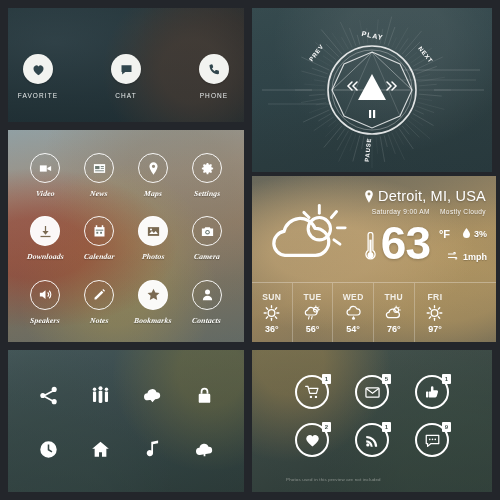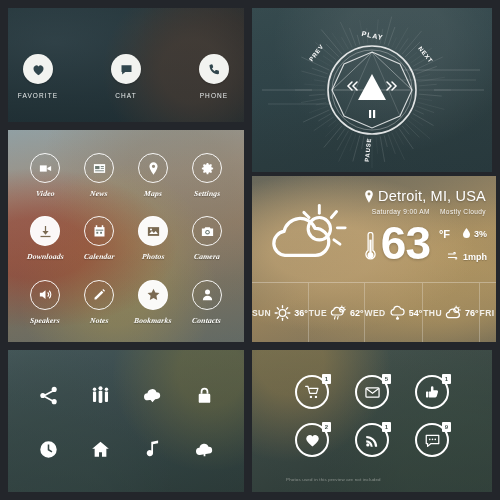--- a/index.html
+++ b/index.html
@@ -143,21 +143,21 @@
   .wx-wind { top:76px; }
   .wx-hum svg { width:7px; height:10px; fill:#fff; }
   .wx-wind svg { width:11px; height:8px; fill:#fff; }
 
   .wx-forecast {
     position:absolute; left:0; right:0; bottom:0; height:60px;
     display:grid; grid-template-columns:repeat(6,1fr);
     border-top:1px solid rgba(255,255,255,.30);
   }
   .wx-day {
-    display:flex; flex-direction:row; align-items:center; justify-content:center;
+    display:flex; flex-direction:column; align-items:center; justify-content:center;
     gap:3px; border-right:1px solid rgba(255,255,255,.26);
   }
   .wx-day:last-child { border-right:none; }
   .wx-dayname { font-size:8.5px; font-weight:bold; color:#f2efe8; letter-spacing:.4px; }
   .wx-day svg { width:17px; height:16px; fill:#fff; display:block; }
   .wx-daytemp { font-size:9px; font-weight:bold; color:#fff; }
 
   #p-social { left:252px; top:350px; width:240px; height:142px; }
   #p-social .bg {
     background:
@@ -683,21 +683,21 @@
                 <line x1="22.4" y1="7" x2="21" y2="7"></line>
                 <line x1="21" y1="3" x2="20" y2="4"></line>
               </g>
               <path d="M5 15a3.6 3.6 0 0 1-.3-7.2 5.1 5.1 0 0 1 9.8-1.1A3.5 3.5 0 0 1 15 15z" fill="none" stroke="#fff" stroke-width="1.8" stroke-linejoin="round"></path>
               <g stroke="#fff" stroke-width="1.6" stroke-linecap="round">
                 <line x1="7" y1="17.2" x2="6" y2="21"></line>
                 <line x1="11.5" y1="17.2" x2="10.5" y2="21"></line>
               </g>
             </svg>
         </span>
-        <div class="wx-daytemp">62°</div>
+        <div class="wx-daytemp">56°</div>
       </div>
 
       <div class="wx-day">
         <div class="wx-dayname">WED</div>
         <span>
           <svg viewBox="0 0 24 24">
               <path d="M6.5 15a4 4 0 0 1-.3-8 5.6 5.6 0 0 1 10.8-1.2A3.9 3.9 0 0 1 17.5 15z" fill="none" stroke="#fff" stroke-width="1.8" stroke-linejoin="round"></path>
               <path d="M12 16.5l2.4 3.4a2.4 2.4 0 1 1-4.8 0z" fill="#fff"></path>
             </svg>
         </span>

